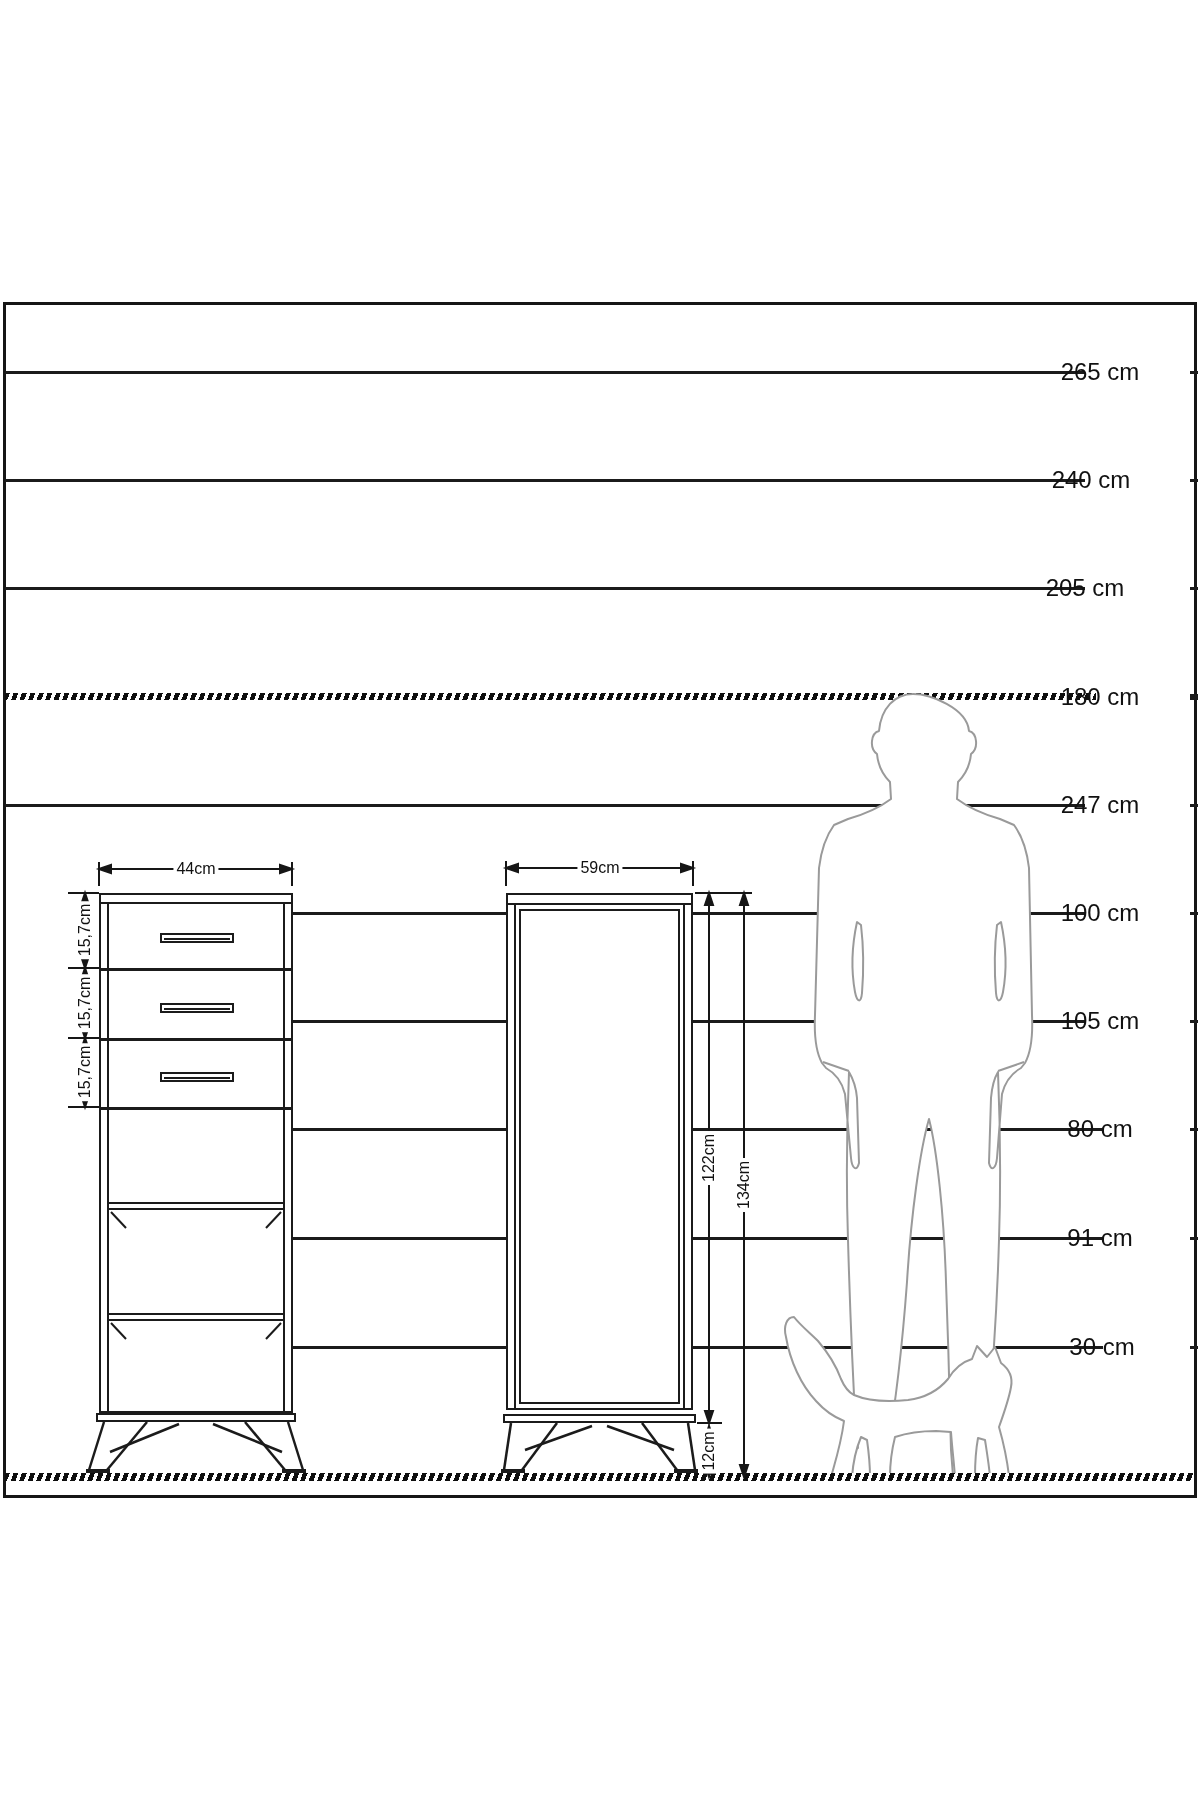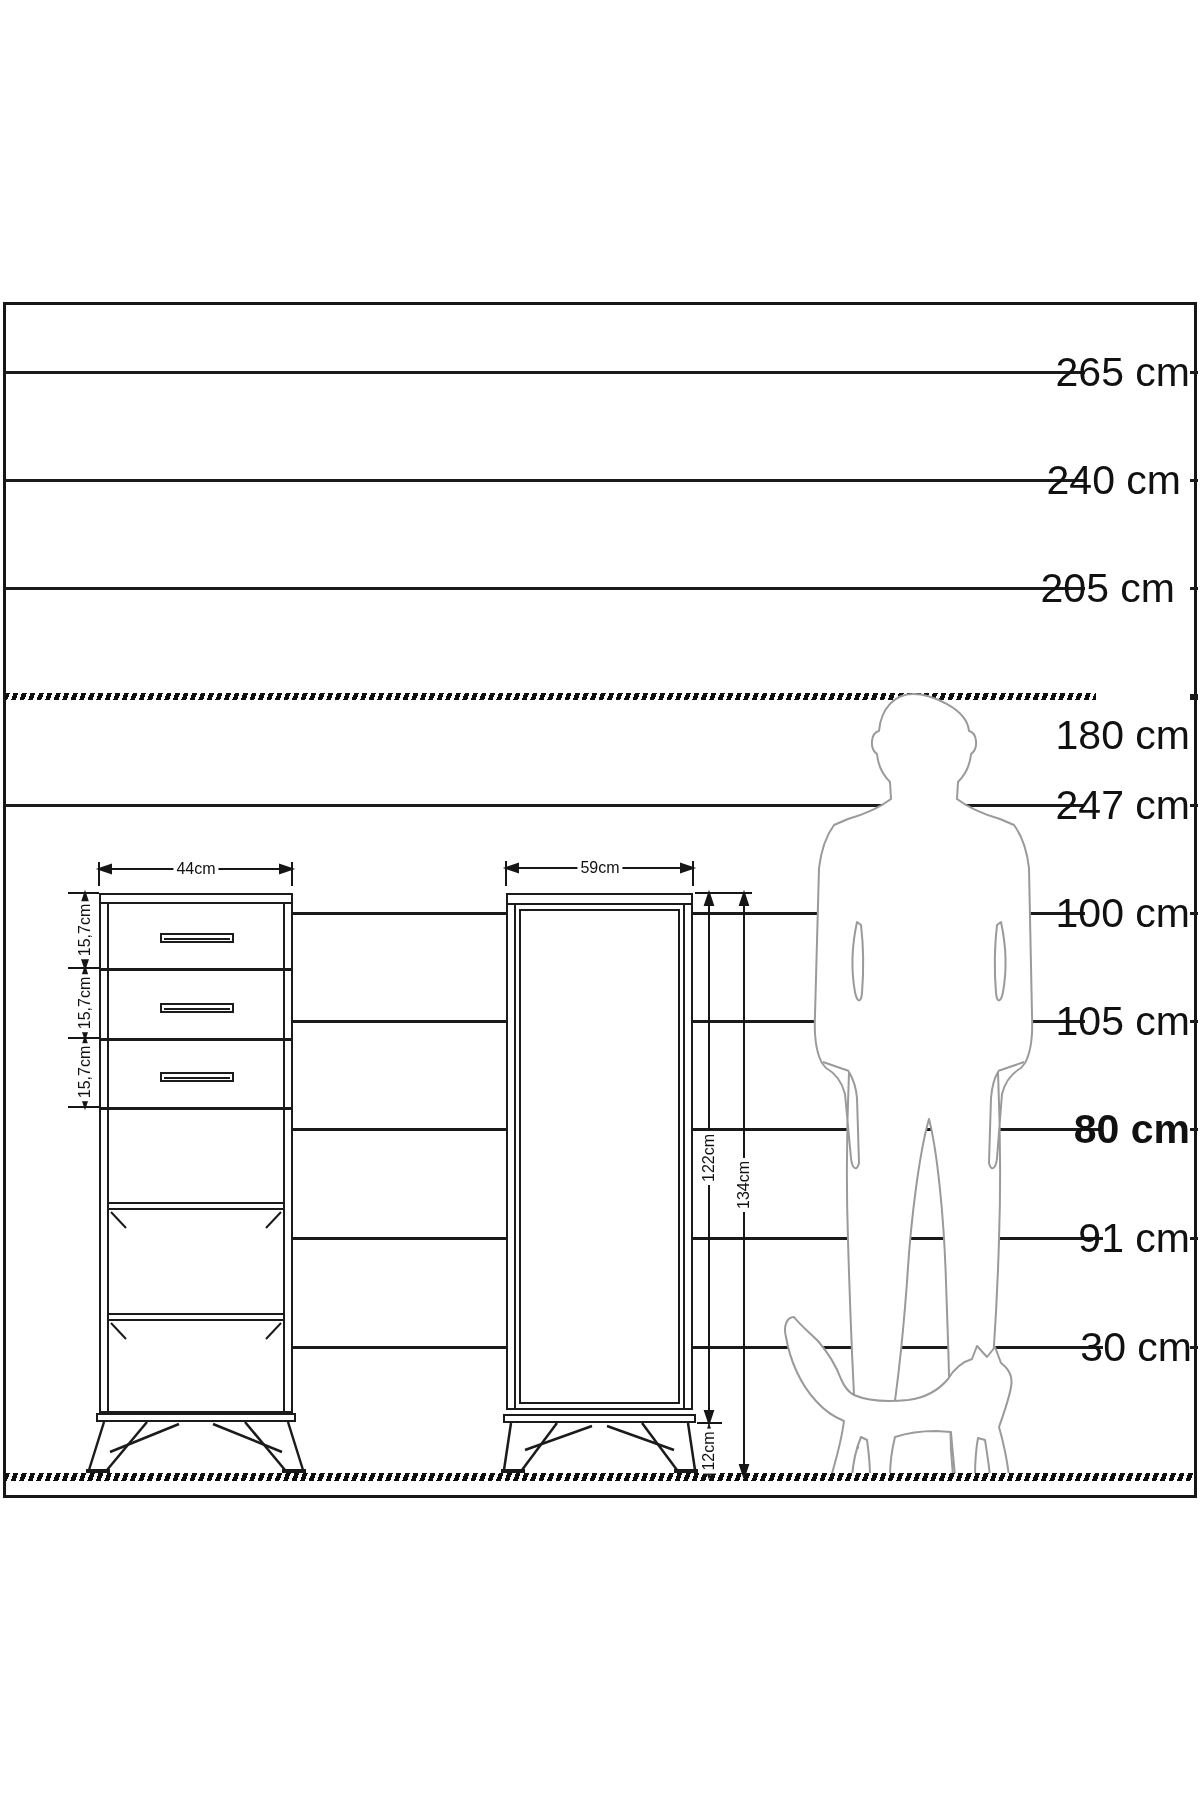--- a/index.html
+++ b/index.html
@@ -4,21 +4,21 @@
 <style>
   html,body{margin:0;padding:0;background:#ffffff;}
   body{width:1200px;height:1800px;position:relative;overflow:hidden;
        font-family:"Liberation Sans","DejaVu Sans",sans-serif;color:#141414;}
   .abs{position:absolute;}
   
   .frame{left:3px;top:302px;width:1194px;height:1196px;border:3px solid #161616;box-sizing:border-box;z-index:0;}
   
   .hline{height:3px;background:#1b1b1b;z-index:1;}
   .hatch{background:repeating-linear-gradient(110deg,#0e0e0e 0 4.5px,#ffffff 4.5px 8px);z-index:1;}
-  .hlabel{z-index:2;font-size:41px;line-height:38px;height:38px;text-align:right;color:#111;}
+  .hlabel{z-index:2;font-size:24px;line-height:38px;height:38px;text-align:center;color:#111;}
   .htick{height:3px;background:#1b1b1b;z-index:2;}
   
   .cab{background:#ffffff;border:2px solid #1b1b1b;box-sizing:border-box;z-index:3;}
   .cabline{position:absolute;background:#1b1b1b;}
   .slab{position:absolute;border-top:2px solid #1b1b1b;border-bottom:2px solid #1b1b1b;box-sizing:border-box;background:#fff;}
   .plinth{background:#ffffff;border:2px solid #1b1b1b;box-sizing:border-box;z-index:3;}
   .handle{position:absolute;border:2px solid #1b1b1b;box-sizing:border-box;background:#fff;}
   .handle .inner{position:absolute;left:2px;right:2px;bottom:1px;height:2px;background:#1b1b1b;}
   
   svg.layer{position:absolute;left:0;top:0;pointer-events:none;}
@@ -41,37 +41,37 @@
 
   <div class="abs hline" style="left:5px;top:479px;width:1080px;"></div>
   <div class="abs hlabel" style="right:19px;top:461px;width:180px;">240 cm</div>
   <div class="abs htick" style="left:1190px;top:479px;width:8px;"></div>
 
   <div class="abs hline" style="left:5px;top:587px;width:1080px;"></div>
   <div class="abs hlabel" style="right:25px;top:569px;width:180px;">205 cm</div>
   <div class="abs htick" style="left:1190px;top:587px;width:8px;"></div>
 
   <div class="abs hatch" style="left:5px;top:693px;width:1091px;height:7px;"></div>
-  <div class="abs hlabel" style="right:10px;top:716px;width:180px;">180 cm</div>
+  <div class="abs hlabel" style="right:10px;top:678px;width:180px;">180 cm</div>
   <div class="abs htick" style="left:1190px;top:694px;width:8px;height:6px;"></div>
 
   <div class="abs hline" style="left:5px;top:804px;width:1080px;"></div>
   <div class="abs hlabel" style="right:10px;top:786px;width:180px;">247 cm</div>
   <div class="abs htick" style="left:1190px;top:804px;width:8px;"></div>
 
   <div class="abs hline" style="left:293px;top:912px;width:792px;"></div>
   <div class="abs hlabel" style="right:10px;top:894px;width:180px;">100 cm</div>
   <div class="abs htick" style="left:1190px;top:912px;width:8px;"></div>
 
   <div class="abs hline" style="left:293px;top:1020px;width:792px;"></div>
   <div class="abs hlabel" style="right:10px;top:1002px;width:180px;">105 cm</div>
   <div class="abs htick" style="left:1190px;top:1020px;width:8px;"></div>
 
   <div class="abs hline" style="left:293px;top:1128px;width:810px;"></div>
-  <div class="abs hlabel" style="right:10px;top:1110px;width:180px;font-weight:bold;">80 cm</div>
+  <div class="abs hlabel" style="right:10px;top:1110px;width:180px;">80 cm</div>
   <div class="abs htick" style="left:1190px;top:1128px;width:8px;"></div>
 
   <div class="abs hline" style="left:293px;top:1237px;width:810px;"></div>
   <div class="abs hlabel" style="right:10px;top:1219px;width:180px;">91 cm</div>
   <div class="abs htick" style="left:1190px;top:1237px;width:8px;"></div>
 
   <div class="abs hline" style="left:293px;top:1346px;width:810px;"></div>
   <div class="abs hlabel" style="right:8px;top:1328px;width:180px;">30 cm</div>
   <div class="abs htick" style="left:1190px;top:1346px;width:8px;"></div>
 

